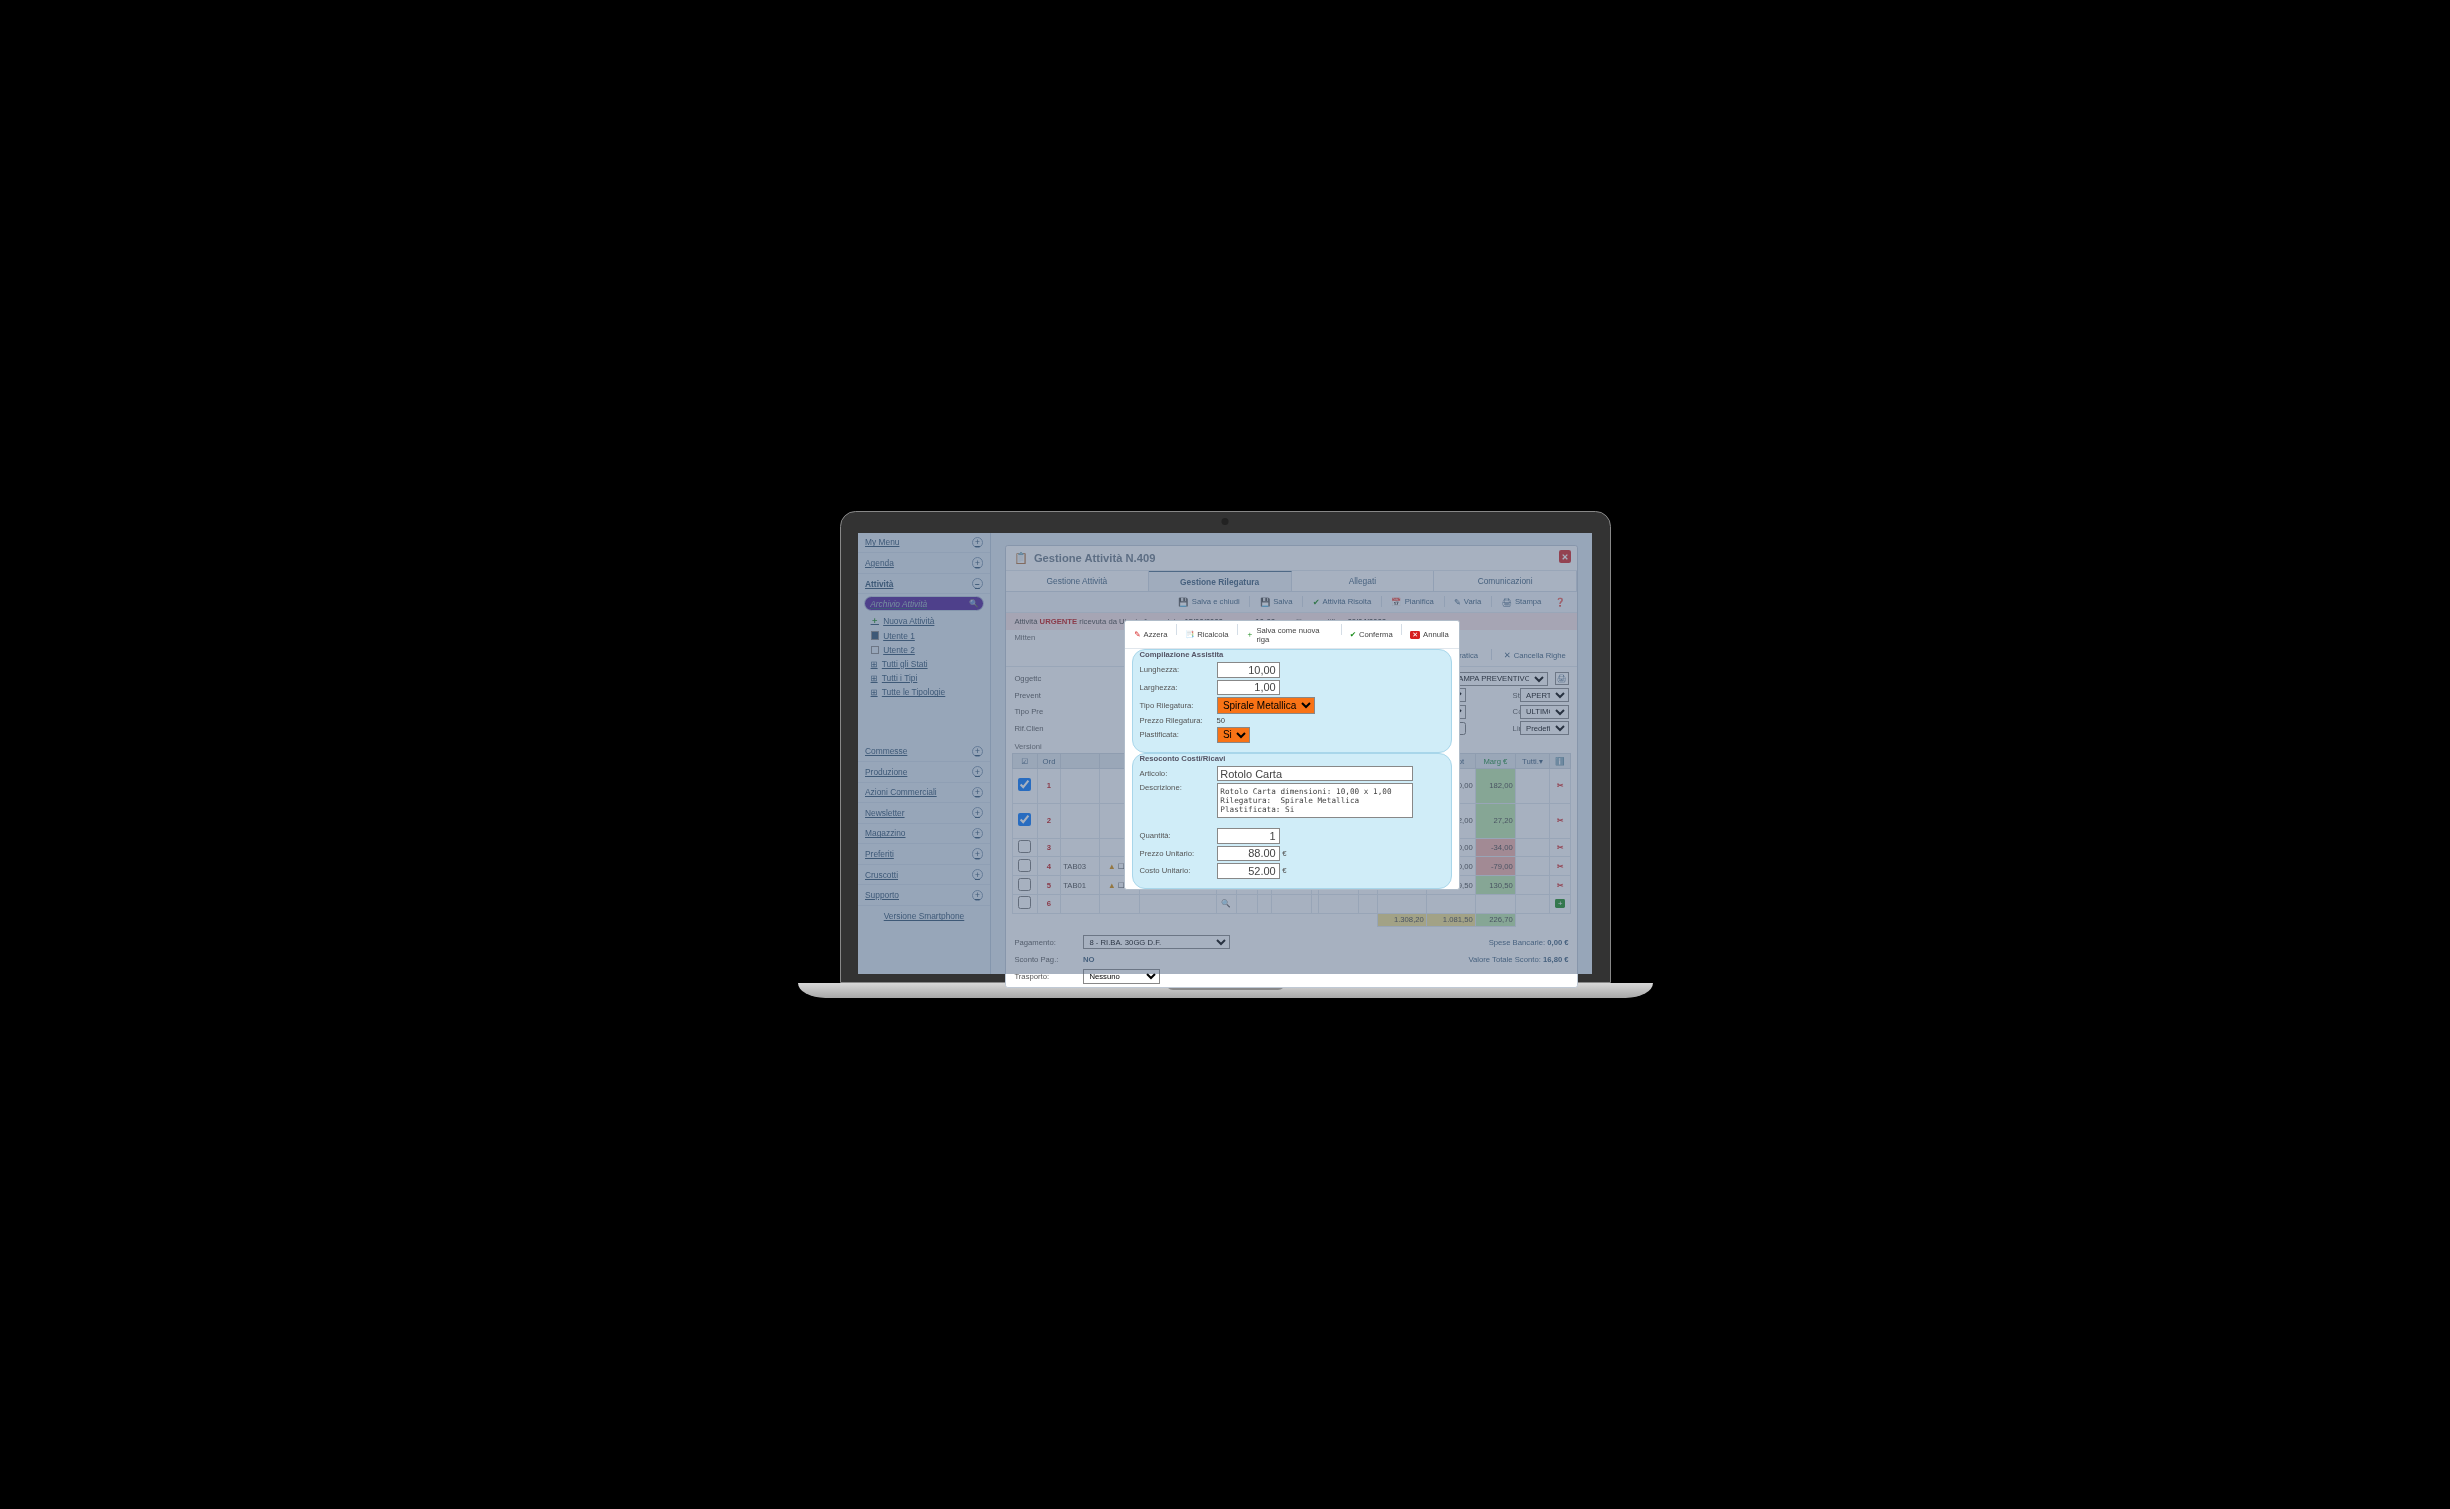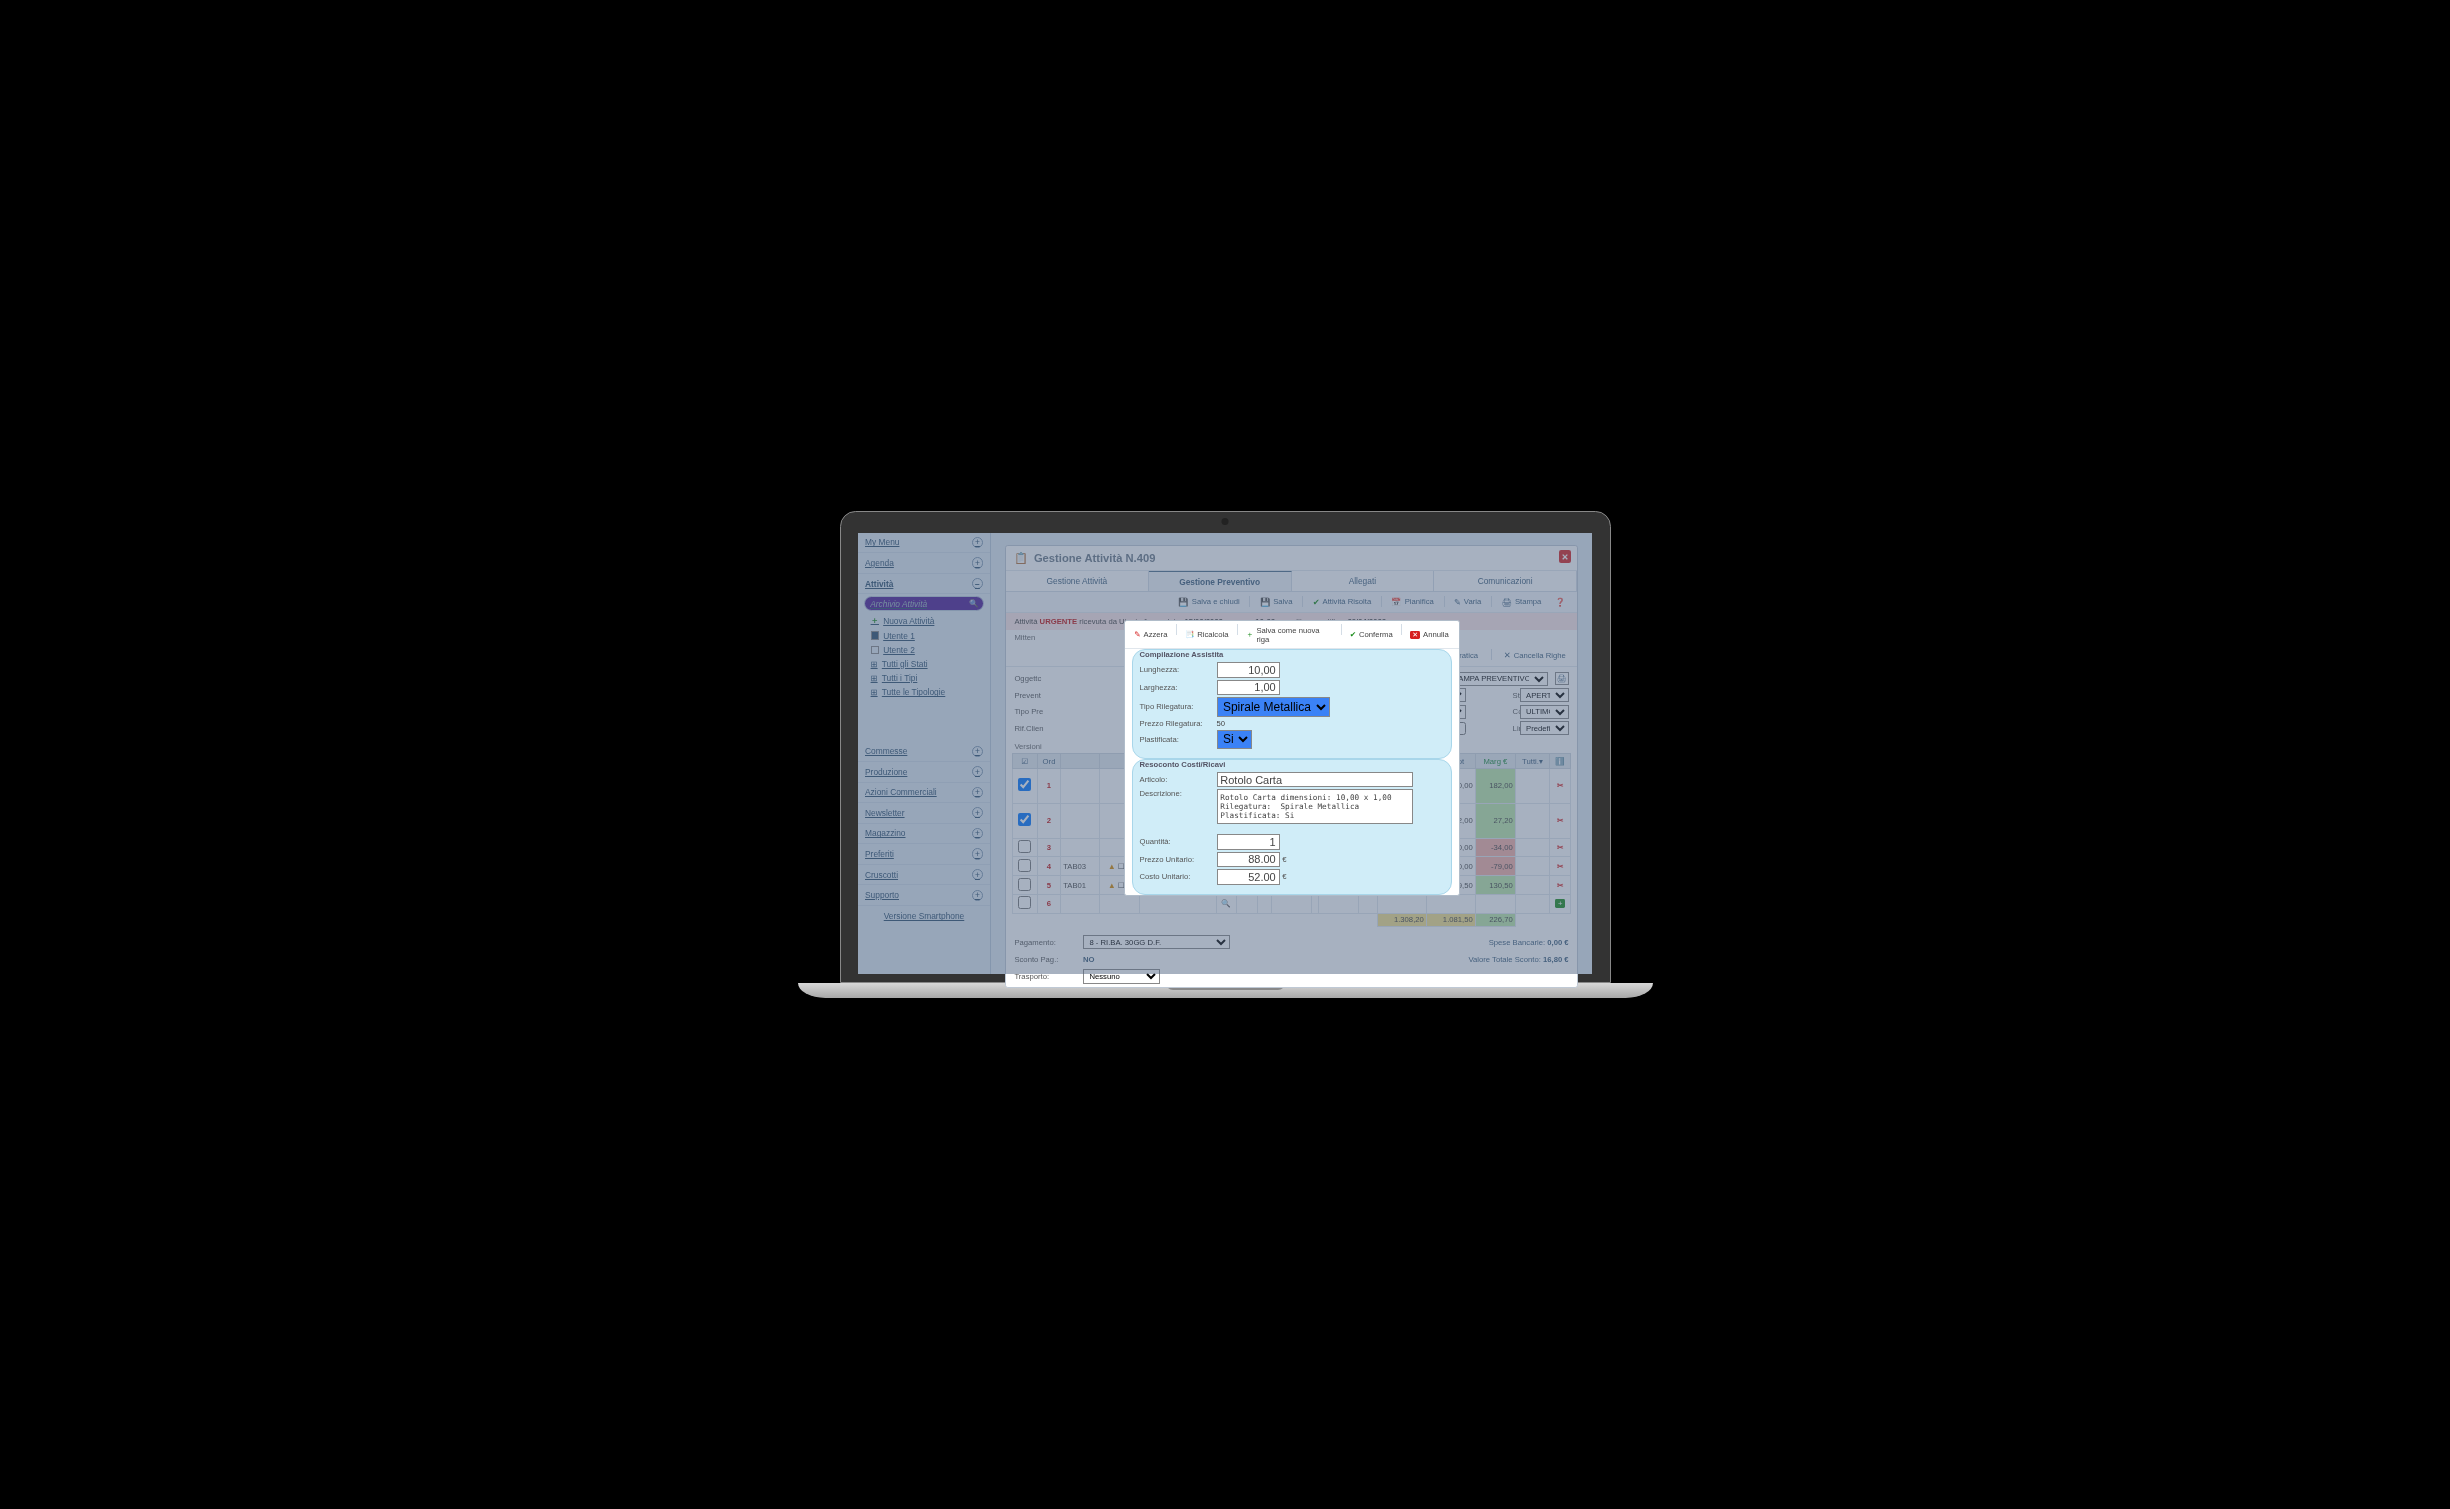--- a/index.html
+++ b/index.html
@@ -206,21 +206,21 @@
 }
 .modal-sect h4 { font-size:7.7px; color:#556; margin-bottom:2.8px;}
 .mrow { display:flex; align-items:center; margin:2.1px 0; }
 .mlabel { width:77px; color:#555; }
 .minput {
   border:0.7px solid #888; padding:0.7px 2.8px; font-size:11px;
   text-align:right; width:63px; background:#fff; color:#444;
 }
 .minput.wide { width:196px; text-align:left;}
 .minput.q    { width:63px; border-width:1.4px;}
-.msel { border:0.7px solid #888; padding:0.7px 1.4px; font-size:12px; background:#3b82f6;}
+.msel { border:0.7px solid #888; padding:0.7px 1.4px; font-size:10px; background:#f97316;}
 .mtext { font-size:7.7px; color:#444;}
 .mtextarea {
   border:0.7px solid #888; padding:2.1px 2.8px; font-size:7.7px;
   width:196px; height:35px; resize:none; background:#fff; color:#444;
 }
 .euro { margin-left:2.8px; color:#555; }
 
 .print-btn {
   width:14px;height:12.6px; border:0.7px solid #888;
   display:inline-flex; align-items:center; justify-content:center;
@@ -312,21 +312,21 @@
 
       <div class="main">
         <div class="panel">
           <div class="panel-close">✕</div>
           <div class="panel-title">
             <span>📋</span>
             <span>Gestione Attività N.409</span>
           </div>
           <div class="tabs">
             <div class="tab">Gestione Attività</div>
-            <div class="tab active">Gestione Preventivo</div>
+            <div class="tab active">Gestione Rilegatura</div>
             <div class="tab">Allegati</div>
             <div class="tab">Comunicazioni</div>
           </div>
           <div class="toolbar">
             <div class="tbtn">
               <span class="ico">💾</span>
               <span>Salva e chiudi</span>
               </div>
             <div class="tdiv"></div>
             <div class="tbtn">

